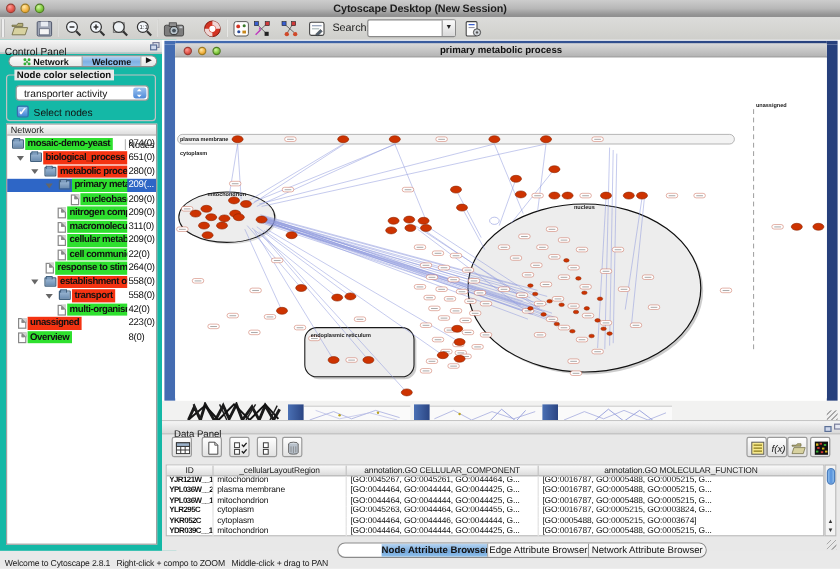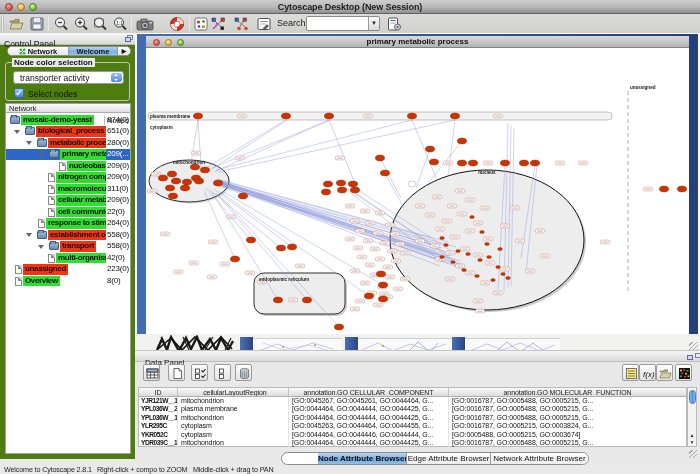--- a/index.html
+++ b/index.html
@@ -23,21 +23,21 @@
   .tb-sep { position:absolute; top:2px; width:1px; height:15px; background:#adadab; border-right:1px solid #e8e8e6; }
   .tb-handle { position:absolute; left:1px; top:2px; width:3px; height:15px;
      background:linear-gradient(90deg,#bbb 0 1px,#eee 1px 2px,#bbb 2px 3px); }
   #search-label { position:absolute; left:277px; top:4px; font-size:9px; color:#222; }
   #search-combo { position:absolute; left:306px; top:2px; width:74px; height:15px; background:#fff;
     border:1px solid #8a8a8a; border-radius:2px; }
   #search-combo .dd { position:absolute; right:0; top:0; width:11px; height:13px; border-left:1px solid #9a9a9a;
     background:linear-gradient(#fbfbfb,#d9d9d9); font-size:6px; line-height:13px; text-align:center; color:#222; }
 
   
-  #control-panel { left:0; top:33px; width:147px; height:426px; background:#4d7c0f; }
+  #control-panel { left:0; top:33px; width:147px; height:426px; background:#14b8a6; }
   #cp-titlebar { position:absolute; left:0; top:0; width:135px; height:12px;
     background:linear-gradient(#f6f6f6,#dadada); border-bottom:1px solid #bcbcbc; }
   #cp-titlebar span { font-size:8.5px; color:#111; padding-left:4px; line-height:12px; display:inline-block;}
   .float-icon { position:absolute; width:9px; height:8px; }
   .float-icon i { position:absolute; border:1px solid #7b7f9b; background:#e6e9f2; width:6px; height:5px; display:block;}
   .float-icon i.b { left:2px; top:2px; background:#cfd8ec; border-color:#5b6f96;}
   #cp-tabs { position:absolute; left:7px; top:13px; width:124px; height:10px; background:#fff;
      border:1px solid #8e8e8e; border-radius:5px; overflow:hidden; display:flex; }
   .cp-tab { font-size:7.5px; font-weight:bold; color:#111; text-align:center; line-height:9px; }
   #tab-network { width:61px; border-right:1px solid #9a9a9a; background:linear-gradient(#fdfdfd,#e8e8e8); }

